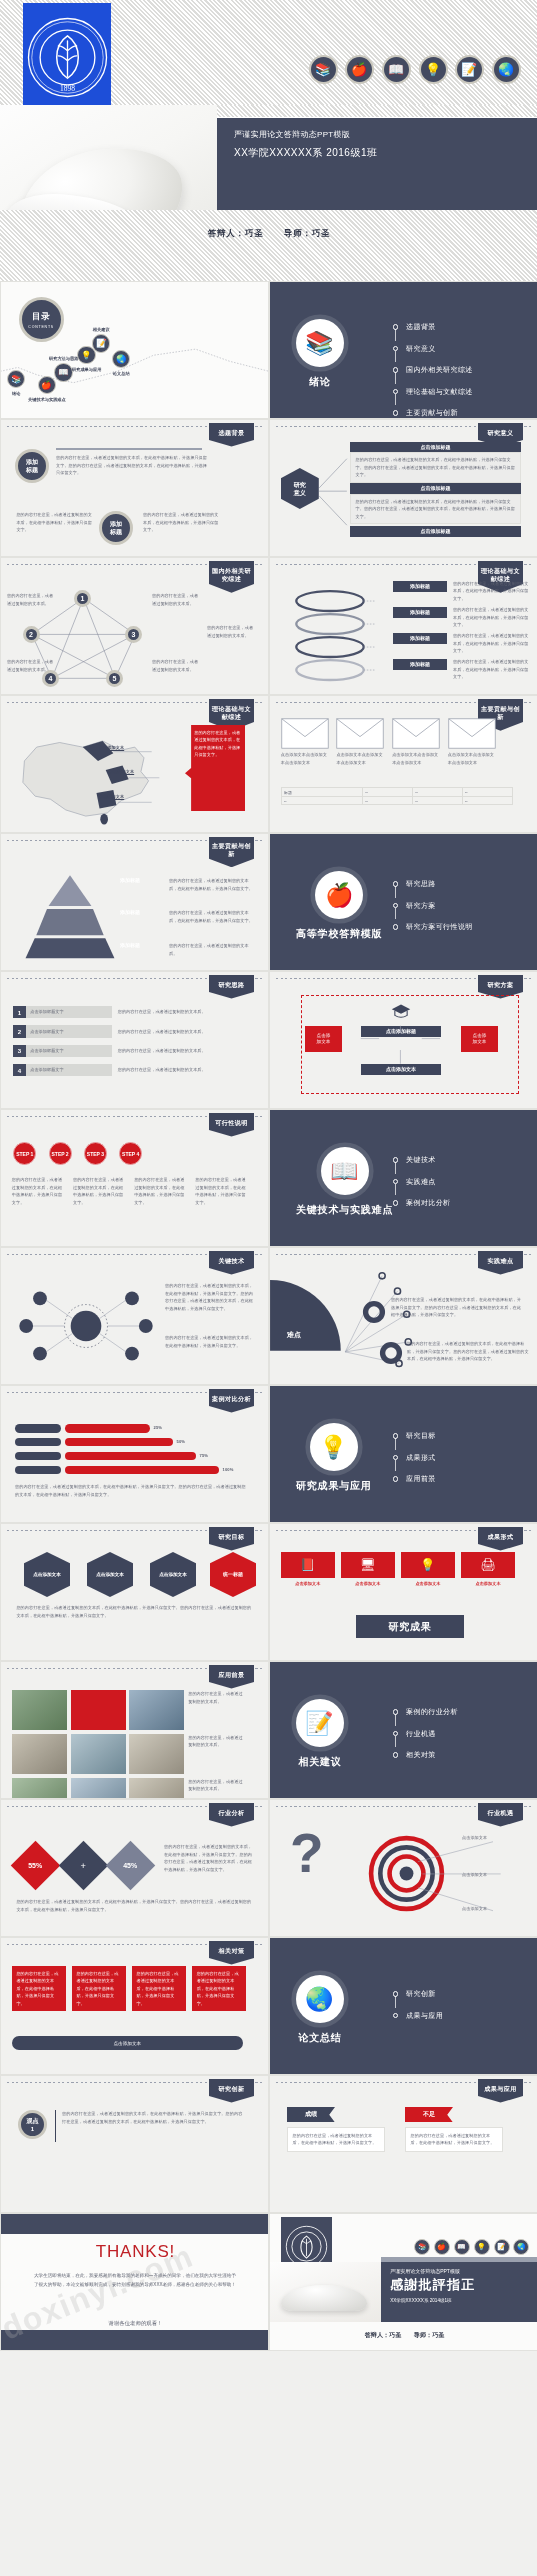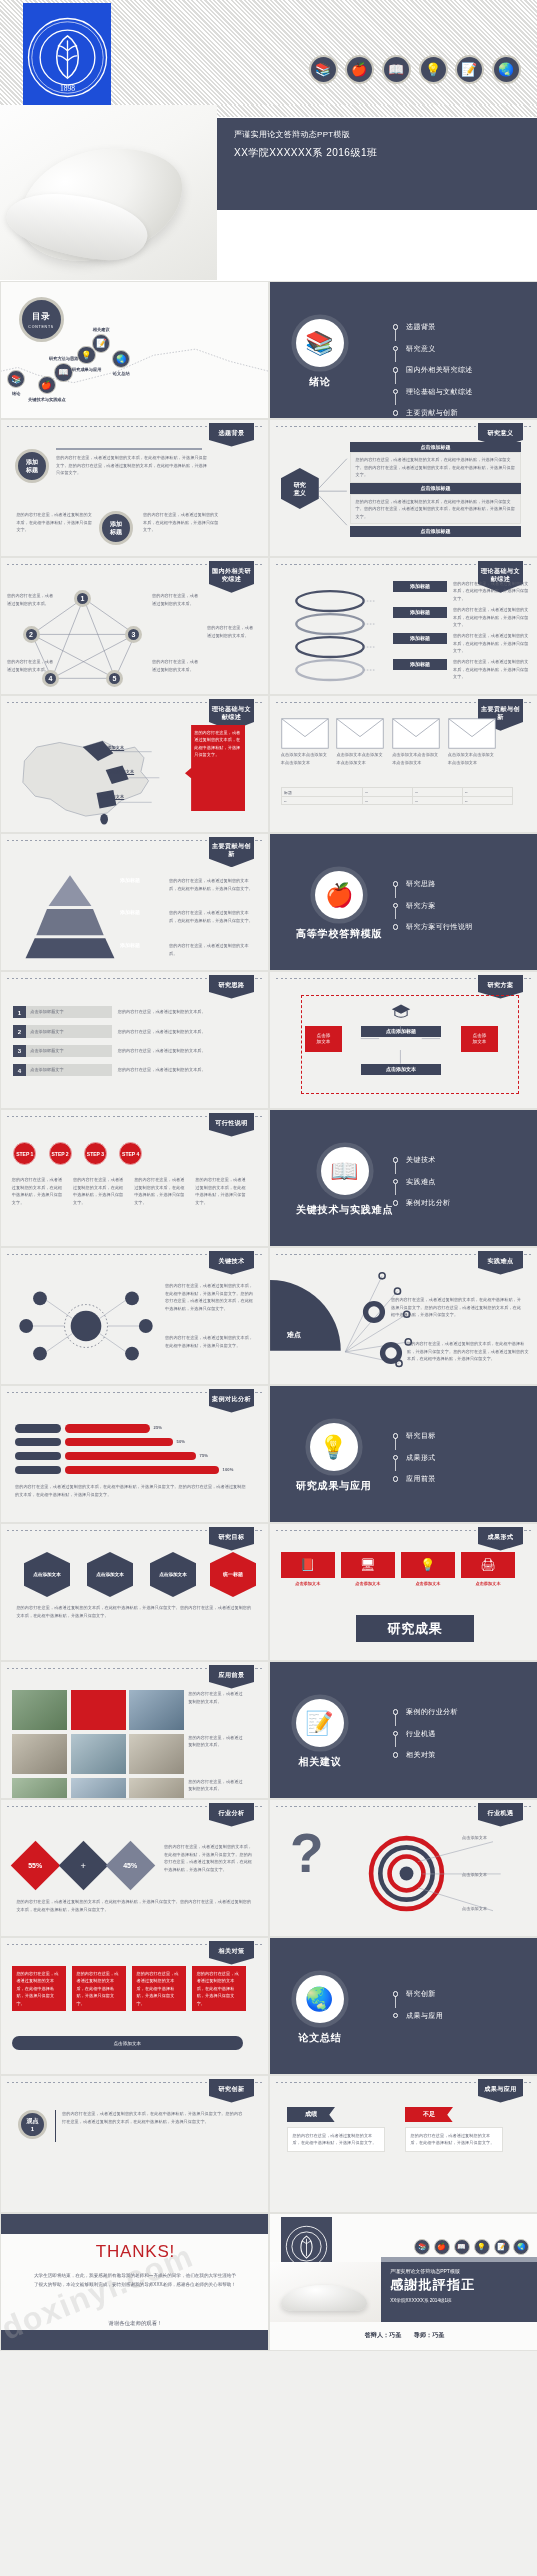--- a/index.html
+++ b/index.html
@@ -186,20 +186,27 @@
     <div class="page-curl"></div>
     <div class="page-curl2"></div>
   </div>
 
   <div class="title-band-top hatch"></div>
   <div class="title-panel">
     <div class="t-eyebrow">严谨实用论文答辩动态PPT模版</div>
     <div class="t-sub">XX学院XXXXXX系  2016级1班</div>
   </div>
 
+  <div class="cover-bottom hatch">
+    <div class="presenter">
+      <span>答辩人：巧圣</span>
+      <span class="gap"></span>
+      <span>导师：巧圣</span>
+    </div>
+  </div>
 </div>
 
 <div class="grid">
 
   <div class="row">
     <div class="slide white">
       <svg style="position:absolute;inset:0" viewBox="0 0 350 180">
         <path d="M-5 118 L22 112 L48 122 L95 132 L150 118 L200 96 L255 88 L300 104 L355 118" fill="none" stroke="#b9bcc4" stroke-width="1" stroke-dasharray="2 2"></path>
       </svg>
       <div style="position:absolute;left:17.7px;top:15.4px">
@@ -673,21 +680,21 @@
         </div>
         <div style="width:54px">
           <div class="red" style="height:26px;display:flex;align-items:center;justify-content:center;color:#fff;font-size:12.3px">💡</div>
           <div class="body-txt" style="text-align:center;color:#cf181f;font-weight:bold;margin-top:2.3px">点击添加文本</div>
         </div>
         <div style="width:54px">
           <div class="red" style="height:26px;display:flex;align-items:center;justify-content:center;color:#fff;font-size:12.3px">🖨</div>
           <div class="body-txt" style="text-align:center;color:#cf181f;font-weight:bold;margin-top:2.3px">点击添加文本</div>
         </div>
       </div>
-      <div style="position:absolute;left:86px;top:91px;width:118px;background:#3e455b;color:#fff;font-size:13px;font-weight:bold;text-align:center;padding:4.6px 0;letter-spacing:0.8px">研究成果</div>
+      <div style="position:absolute;left:86px;top:91px;width:108px;background:#3e455b;color:#fff;font-size:10px;font-weight:bold;text-align:center;padding:4.6px 0;letter-spacing:0.8px">研究成果</div>
     </div>
   </div>
 
   <div class="row">
     <div class="slide">
       <div class="dash-top"></div>
       <div class="ribbon">应用前景</div>
       <div style="position:absolute;left:10.8px;top:28px;display:grid;grid-template-columns:repeat(4,55px);grid-auto-rows:40px;gap:3.8px">
         <div class="photo-cell" style="background:linear-gradient(140deg,#8fa98c,#5c7a58)"></div>
         <div class="red"></div>

